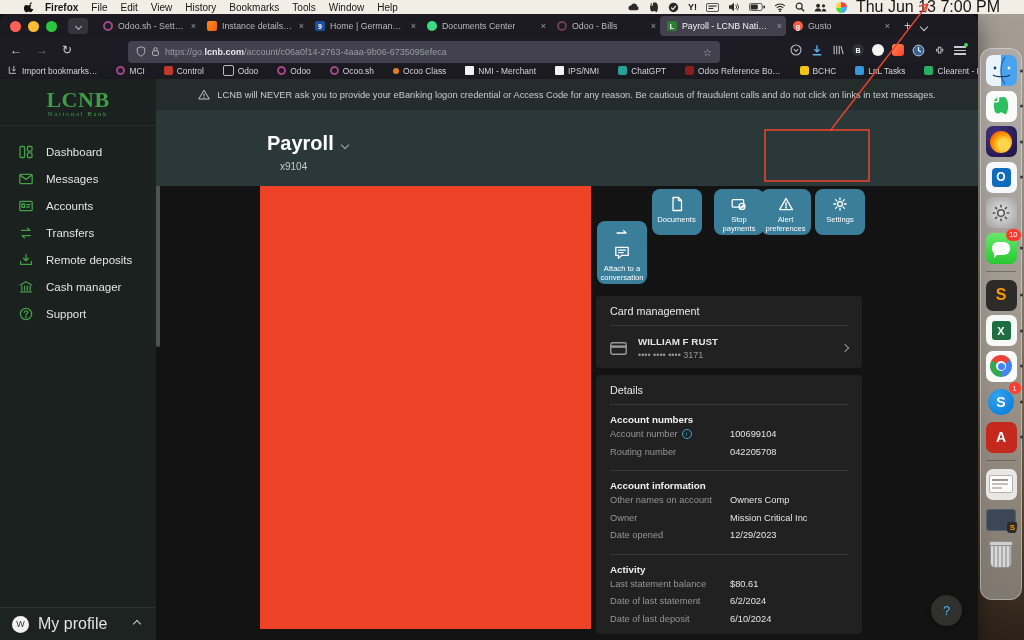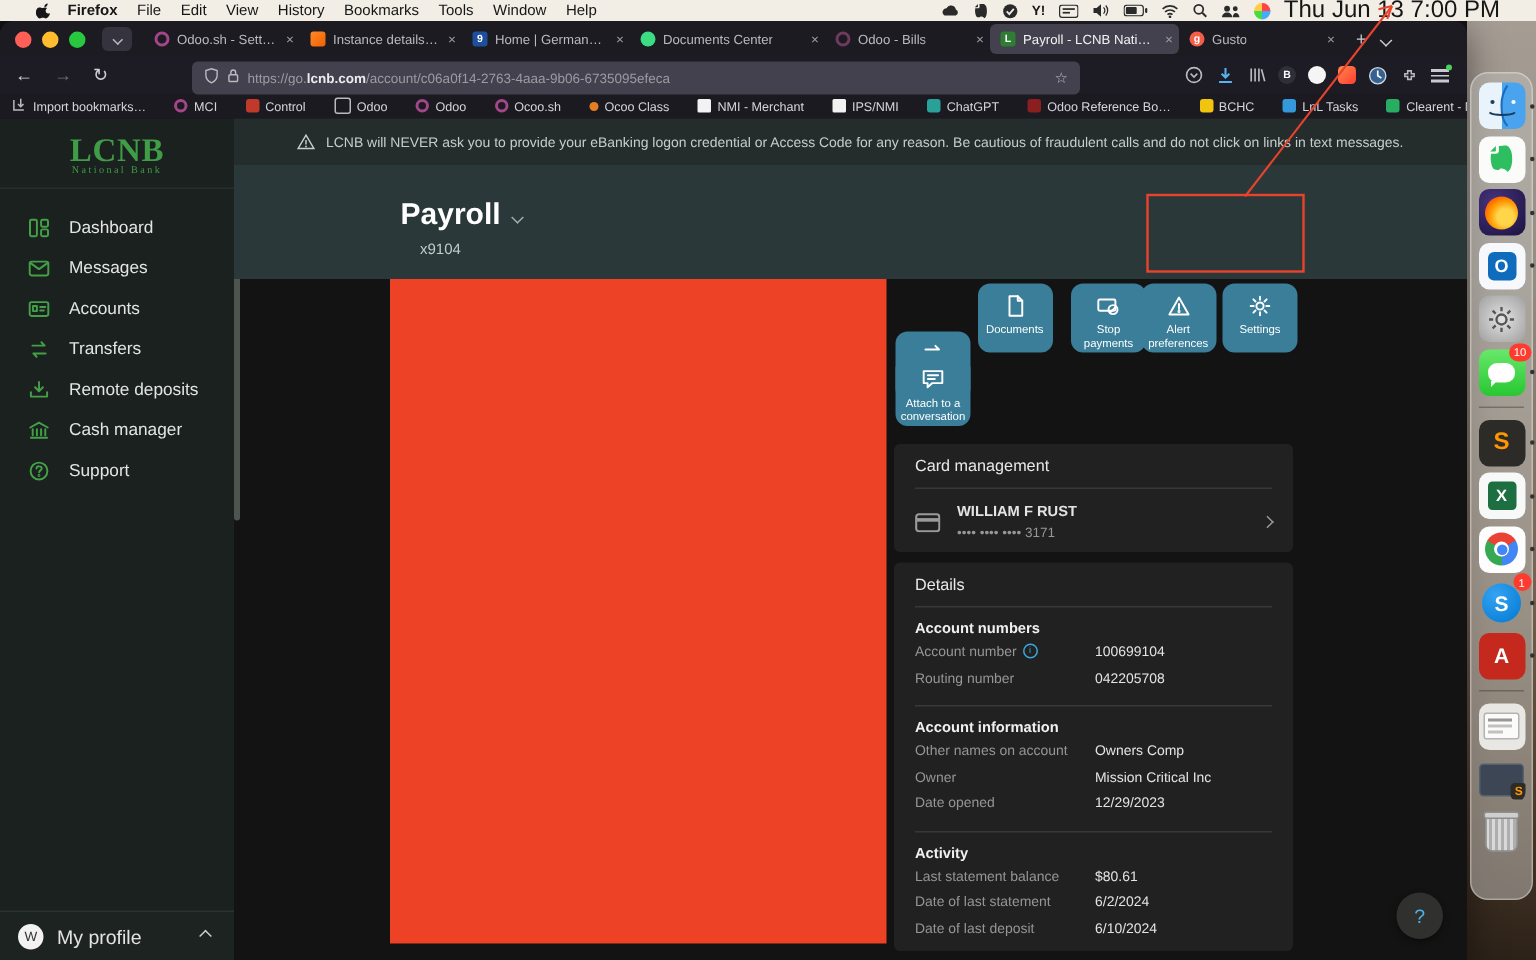--- a/index.html
+++ b/index.html
@@ -69,21 +69,21 @@
   .logo{padding-top:11px;text-align:center;color:#3f9c47;border-bottom:1px solid #272e2b;padding-bottom:8px}
   .logo .l1{font-family:"Liberation Serif",serif;font-weight:bold;font-size:22px;letter-spacing:.5px;line-height:20px}
   .logo .l2{font-family:"Liberation Serif",serif;font-size:6.8px;letter-spacing:1.6px;text-transform:none}
   #navitems{margin-top:12px}
   .sitem{display:flex;align-items:center;gap:12px;height:27px;padding-left:18px;color:#e2e5e4;font-size:11.5px}
   .sitem svg{flex:0 0 auto}
   #profile{position:absolute;left:0;bottom:0;width:156px;height:33px;background:#20262488;
     border-top:1px solid #2b3230;display:flex;align-items:center;gap:9px;padding-left:12px;box-sizing:border-box}
   .avatar{width:17px;height:17px;border-radius:50%;background:#f2f2f2;color:#333;font-size:9px;
     display:flex;align-items:center;justify-content:center}
-  #profile .plabel{color:#e3e3e3;font-size:13px}
+  #profile .plabel{color:#e3e3e3;font-size:16px}
   #profile .chev{margin-left:auto;margin-right:16px;color:#cfcfcf}
   .chev{display:inline-block;width:5px;height:5px;border-top:1.5px solid currentColor;border-right:1.5px solid currentColor}
   .chev.up{transform:rotate(-45deg)}.chev.right{transform:rotate(45deg)}.chev.down{transform:rotate(135deg)}
   #scrollthumb{position:absolute;left:156px;top:6px;width:4px;height:262px;border-radius:2px;background:#4e5551}
   
   #banner{position:absolute;left:156px;top:0;width:822px;height:31px;background:#242d2c;
     display:flex;align-items:center;justify-content:center;gap:7px;color:#c7cdcc;font-size:9.3px}
   #header{position:absolute;left:156px;top:31px;width:822px;height:76px;background:#2b3839}
   .acct-title{position:absolute;left:111px;top:22px;color:#fff;font-size:20px;font-weight:bold;display:flex;gap:8px;align-items:center}
   .acct-title .chev{color:#9fb0ae;margin-top:2px}

